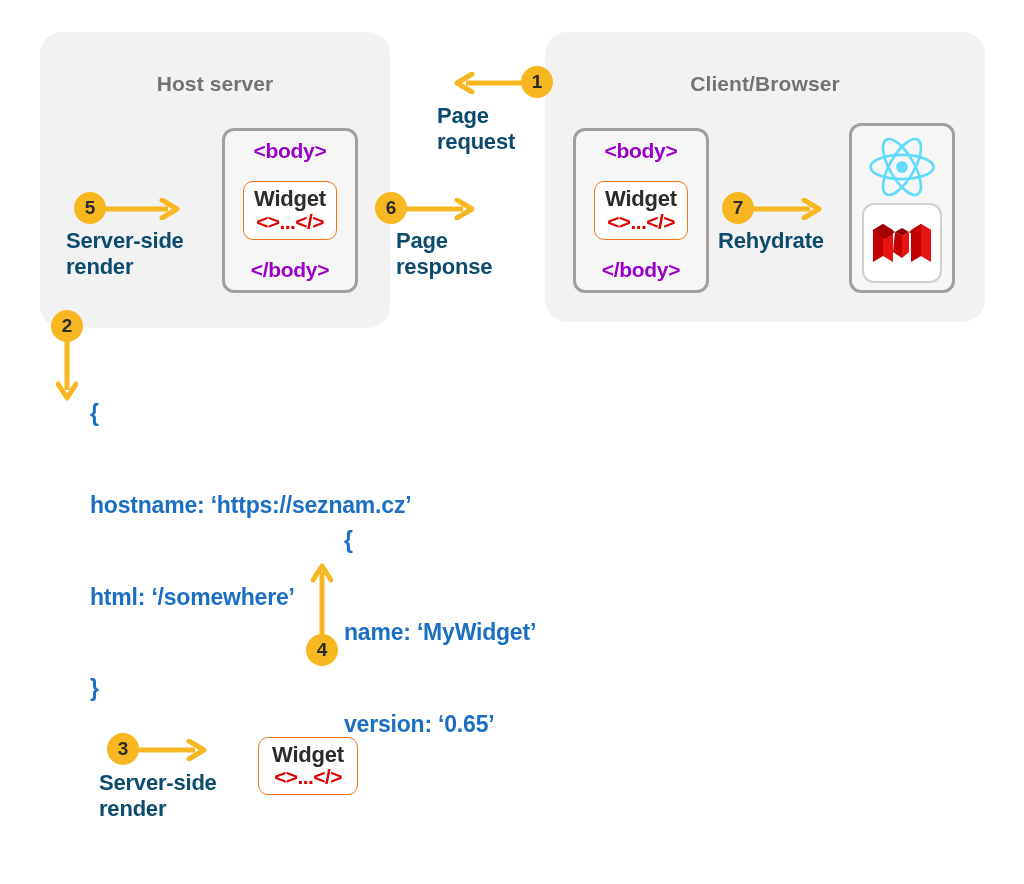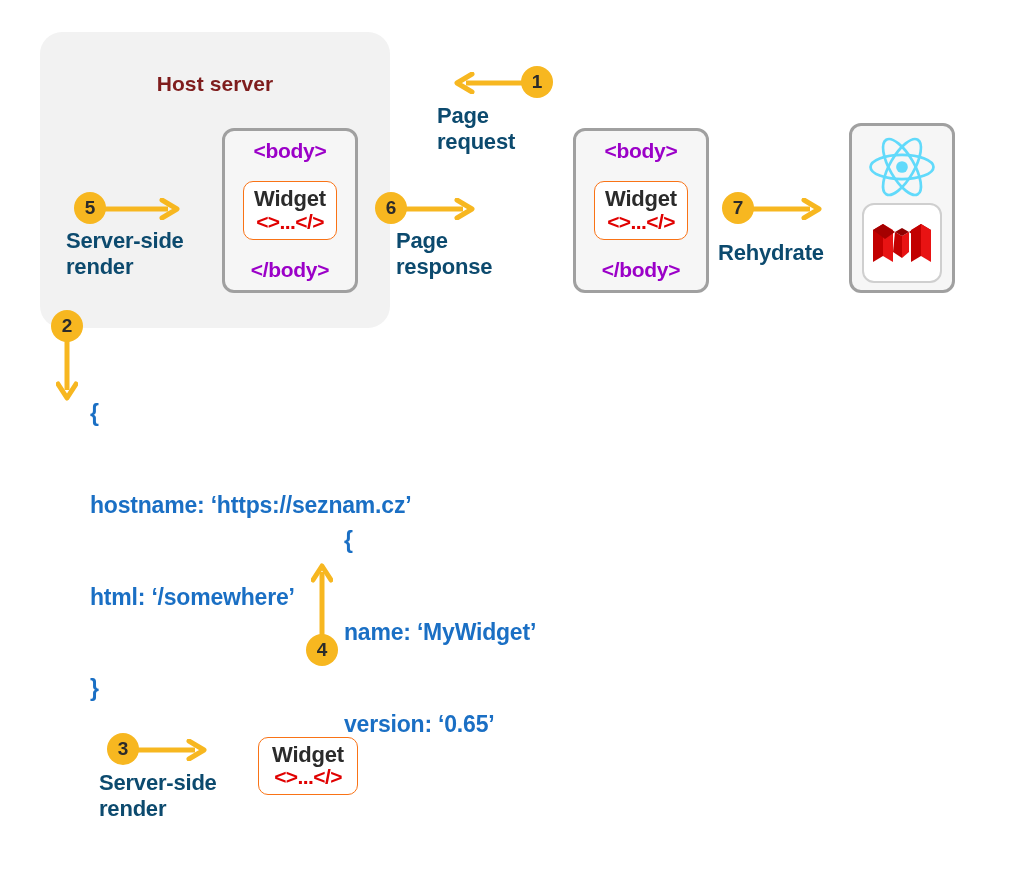--- a/index.html
+++ b/index.html
@@ -22,21 +22,21 @@
     border-radius: 22px;
   }
   #panel-host     { left: 40px;  top: 32px;  width: 350px; height: 296px; }
   #panel-client   { left: 545px; top: 32px;  width: 440px; height: 290px; }
   #panel-widget   { left: 74px;  top: 655px; width: 312px; height: 190px; }
 
   .panel-title {
     position: absolute;
     left: 0; right: 0;
     text-align: center;
-    color: #7f1d1d;
+    color: #737373;
     font-size: 21px;
     font-weight: 700;
     letter-spacing: 0.1px;
   }
   #panel-host .panel-title   { top: 40px; }
   #panel-client .panel-title { top: 40px; }
   #panel-widget .panel-title { top: 25px; }
 
   
   .bodybox {
@@ -203,36 +203,39 @@
   <div class="badge" style="left:375px; top:192px;">6</div>
   <svg class="arrow" style="left:405px; top:198px;" width="72" height="22" viewBox="0 0 72 22">
     <line x1="0" y1="11" x2="58" y2="11" stroke="#f7b720" stroke-width="5"></line>
     <polyline points="52,2 67,11 52,20" fill="none" stroke="#f7b720" stroke-width="5" stroke-linecap="round" stroke-linejoin="round"></polyline>
   </svg>
   <div class="steplabel" style="left:396px; top:228px; width:160px;">
     <span>Page</span><br>
     <span>response</span>
   </div>
 
+  <div class="panel" id="panel-client">
+    <div class="panel-title">Client/Browser</div>
+  </div>
 
   <div class="bodybox" id="bodybox-client">
     <span class="tag">&lt;body&gt;</span>
     <div class="widgetbox">
       <span class="wtitle">Widget</span>
       <span class="wcode">&lt;&gt;...&lt;/&gt;</span>
     </div>
     <span class="tag">&lt;/body&gt;</span>
   </div>
 
   <div class="badge" style="left:722px; top:192px;">7</div>
   <svg class="arrow" style="left:752px; top:198px;" width="72" height="22" viewBox="0 0 72 22">
     <line x1="0" y1="11" x2="58" y2="11" stroke="#f7b720" stroke-width="5"></line>
     <polyline points="52,2 67,11 52,20" fill="none" stroke="#f7b720" stroke-width="5" stroke-linecap="round" stroke-linejoin="round"></polyline>
   </svg>
-  <div class="steplabel" style="left:718px; top:228px; width:140px;margin-top:12px;">Rehydrate</div>
+  <div class="steplabel" style="left:718px; top:228px; width:140px;">Rehydrate</div>
 
   <div id="logo-stack">
 
     <svg width="72" height="66" viewBox="0 0 80 72">
       <g fill="none" stroke="#61dafb" stroke-width="3">
         <ellipse cx="40" cy="36" rx="35" ry="13.5"></ellipse>
         <ellipse cx="40" cy="36" rx="35" ry="13.5" transform="rotate(60 40 36)"></ellipse>
         <ellipse cx="40" cy="36" rx="35" ry="13.5" transform="rotate(120 40 36)"></ellipse>
       </g>
       <circle cx="40" cy="36" r="6.5" fill="#61dafb"></circle>

